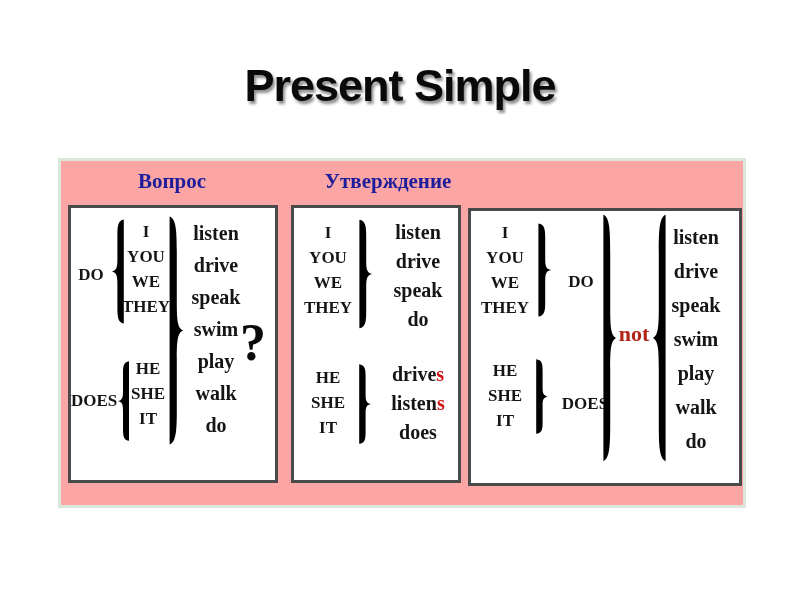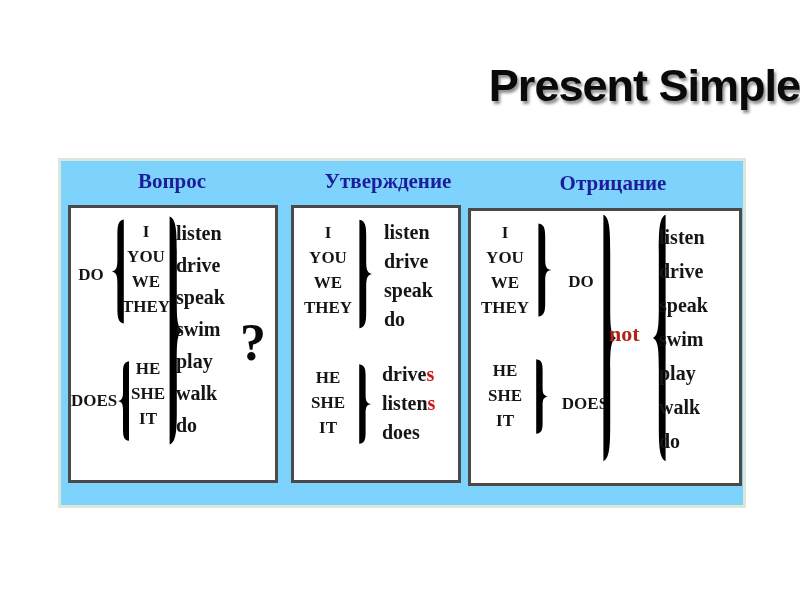--- a/index.html
+++ b/index.html
@@ -5,34 +5,34 @@
   html, body { margin: 0; padding: 0; }
   body {
     width: 800px; height: 600px;
     background: #ffffff;
     overflow: hidden;
     position: relative;
     font-family: "Liberation Serif", serif;
   }
   .title {
     position: absolute; left: 0; right: 0; top: 60px;
-    text-align: right;
+    text-align: center;
     font-family: "Liberation Sans", sans-serif;
     font-weight: bold;
     font-size: 45px;
     letter-spacing: -1px;
     color: #0a0a0a;
     text-shadow: 2px 3px 3px rgba(0,0,0,0.45);
   }
   .board {
     position: absolute;
     left: 58px; top: 158px;
     width: 688px; height: 350px;
     border: 3px solid #dbe7d9;
-    background: #7dd3fc;
+    background: #fca5a5;
     box-sizing: border-box;
   }
   .panel-header {
     position: absolute;
     font-weight: bold;
     font-size: 21px;
     color: var(--header-blue, #1d1d9c);
     text-align: center;
   }
   .hdr-q { left: 41px;  top: 8px;  width: 140px; }
@@ -51,29 +51,30 @@
   .pron {
     font-weight: bold; font-size: 17px; line-height: 25px;
     text-align: center; color: #151515;
   }
   .aux {
     font-weight: bold; font-size: 17px;
     text-align: center; color: #151515;
   }
   .verbs {
     font-weight: bold; font-size: 20px;
-    text-align: left; color: #151515;
+    text-align: center; color: #151515;
   }
   .lh32 { line-height: 32px; }
   .lh34 { line-height: 34px; }
   .lh29 { line-height: 29px; }
   .ending { color: var(--ending-red, #cf1212); }
   .not-word {
     font-weight: bold; font-size: 22px;
     color: var(--not-red, #b22318);
+    text-align: center;
   }
   .qmark {
     font-weight: bold; font-size: 52px; line-height: 60px;
     color: #0a0a0a; text-align: center;
   }
   svg.brace { position: absolute; overflow: visible; }
   svg.brace.flip { transform: scaleX(-1); }
 </style>
 </head>
 <body>
@@ -83,21 +84,20 @@
     <path id="brace-shape" d="M4,1.5 C11,2.5 12,7 12,16 L12,38 C12,46 13,49 19,50 C13,51 12,54 12,62 L12,84 C12,93 11,97.5 4,98.5"></path>
   </defs>
 </svg>
 
 <div class="title">Present Simple</div>
 
 <div class="board">
 
   <div class="panel-header hdr-q">Вопрос</div>
   <div class="panel-header hdr-s">Утверждение</div>
-  <div class="panel-header hdr-n">Отрицание</div>
 
   <div class="gbox box-q">
     <div class="abs aux" style="left:0px; top:57px; width:40px;">DO</div>
     <svg class="brace flip" style="left:40px; top:10px; width:16px; height:107px;" viewBox="0 0 20 100" preserveAspectRatio="none">
         <use href="#brace-shape"></use>
       </svg>
     <div class="abs pron" style="left:50px; top:11px; width:50px;">
       <div>I</div>
       <div>YOU</div>
       <div>WE</div>

